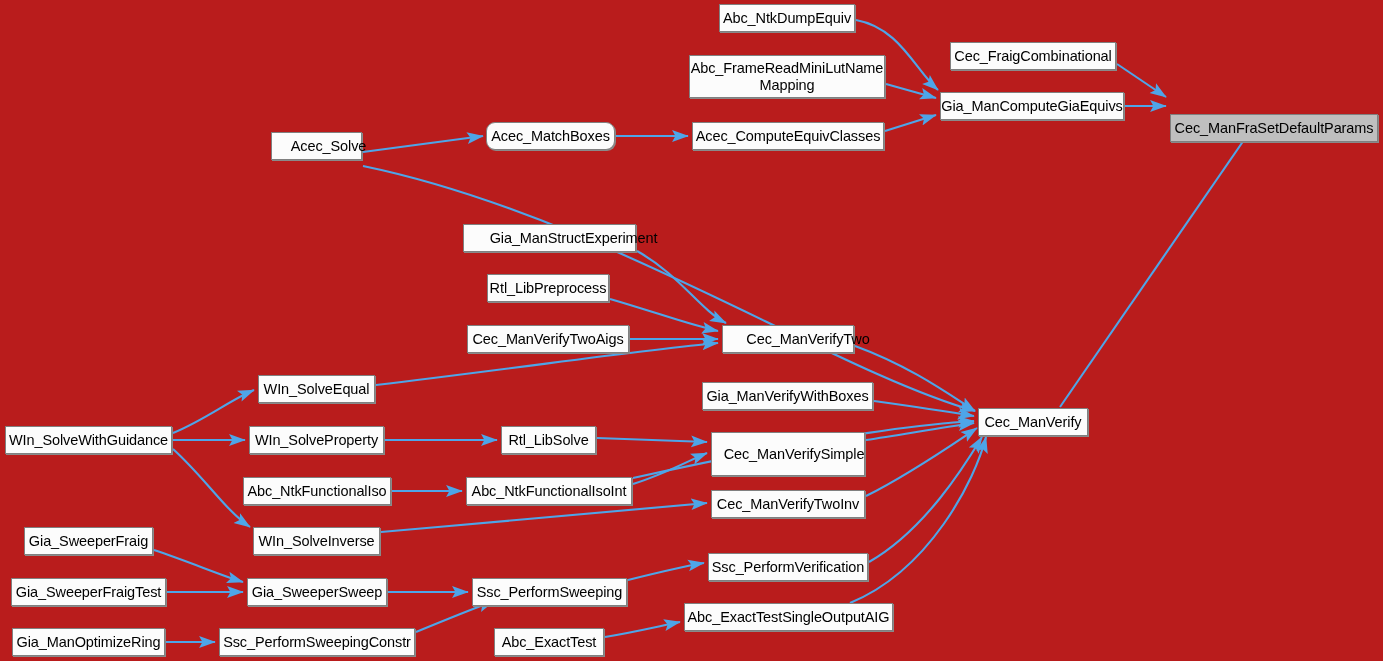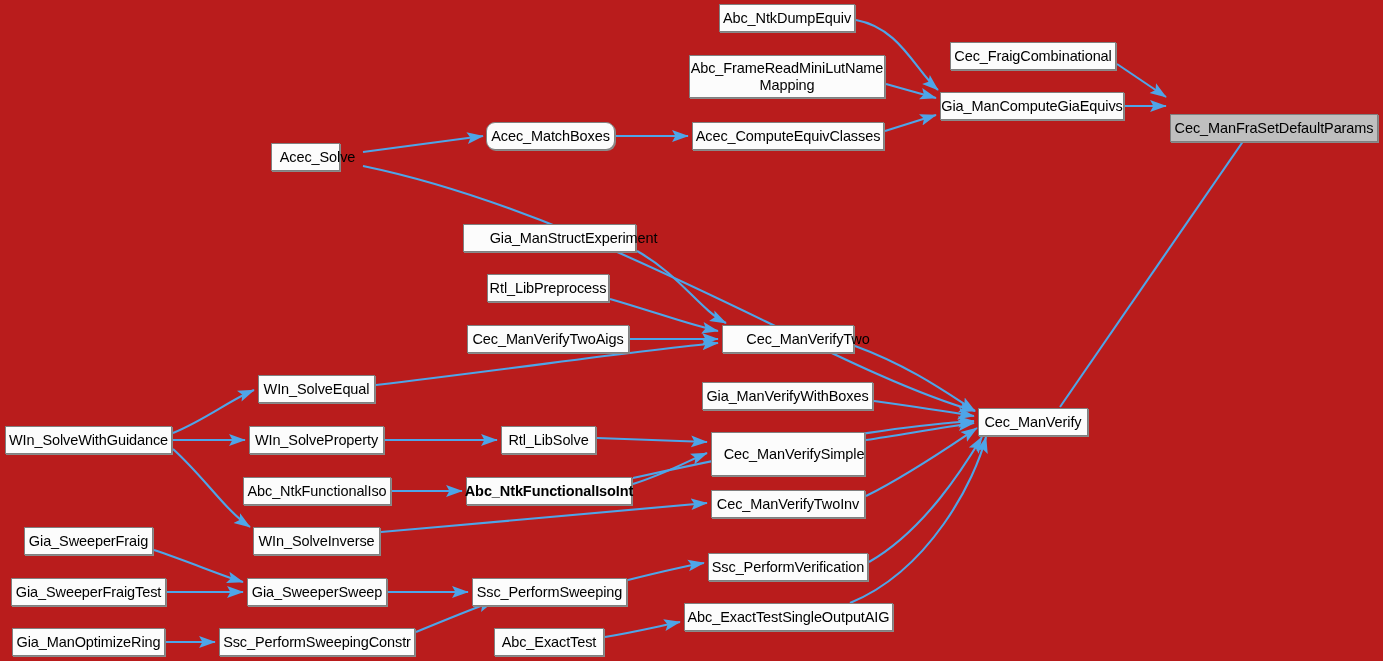--- a/index.html
+++ b/index.html
@@ -94,34 +94,34 @@
   </svg>
   <div id="nodes">
       <div class="node" style="left: 719px; top: 4px; width: 136px; height: 28px;">Abc_NtkDumpEquiv</div>
       <div class="node" style="left: 950px; top: 42px; width: 166px; height: 28px;">Cec_FraigCombinational</div>
       <div class="node highlight" style="left: 1170px; top: 92px; width: 208px; height: 28px; margin-top: 22px;">Cec_ManFraSetDefaultParams</div>
       <div class="node" style="left: 689px; top: 55px; width: 196px; height: 43px;">Abc_FrameReadMiniLutName
 Mapping</div>
       <div class="node" style="left: 940px; top: 92px; width: 184px; height: 28px;">Gia_ManComputeGiaEquivs</div>
       <div class="node" style="left: 486px; top: 122px; width: 129px; height: 28px; border-radius: 9px;">Acec_MatchBoxes</div>
       <div class="node" style="left: 692px; top: 122px; width: 192px; height: 28px;">Acec_ComputeEquivClasses</div>
-      <div class="node" style="left: 271px; top: 143px; width: 69px; height: 28px; padding-left: 24px;">Acec_Solve</div>
+      <div class="node" style="left: 271px; top: 132px; width: 91px; height: 28px; padding-left: 24px;">Acec_Solve</div>
       <div class="node" style="left: 463px; top: 224px; width: 173px; height: 28px; padding-left: 48px;">Gia_ManStructExperiment</div>
       <div class="node" style="left: 487px; top: 274px; width: 122px; height: 28px;">Rtl_LibPreprocess</div>
       <div class="node" style="left: 467px; top: 325px; width: 162px; height: 28px;">Cec_ManVerifyTwoAigs</div>
       <div class="node" style="left: 722px; top: 325px; width: 132px; height: 28px; padding-left: 40px;">Cec_ManVerifyTwo</div>
       <div class="node" style="left: 258px; top: 375px; width: 117px; height: 28px;">WIn_SolveEqual</div>
       <div class="node" style="left: 702px; top: 382px; width: 171px; height: 28px;">Gia_ManVerifyWithBoxes</div>
       <div class="node" style="left: 978px; top: 408px; width: 110px; height: 28px;">Cec_ManVerify</div>
       <div class="node" style="left: 5px; top: 426px; width: 167px; height: 28px;">WIn_SolveWithGuidance</div>
       <div class="node" style="left: 249px; top: 426px; width: 135px; height: 28px;">WIn_SolveProperty</div>
       <div class="node" style="left: 501px; top: 426px; width: 95px; height: 28px;">Rtl_LibSolve</div>
       <div class="node" style="left: 711px; top: 432px; width: 154px; height: 44px; padding-left: 12px;">Cec_ManVerifySimple</div>
       <div class="node" style="left: 243px; top: 477px; width: 148px; height: 28px;">Abc_NtkFunctionalIso</div>
-      <div class="node" style="left: 466px; top: 477px; width: 166px; height: 28px; font-weight: bold;">Abc_NtkFunctionalIsoInt</div>
+      <div class="node" style="left: 466px; top: 477px; width: 166px; height: 28px;">Abc_NtkFunctionalIsoInt</div>
       <div class="node" style="left: 711px; top: 490px; width: 154px; height: 28px;">Cec_ManVerifyTwoInv</div>
       <div class="node" style="left: 24px; top: 527px; width: 129px; height: 28px;">Gia_SweeperFraig</div>
       <div class="node" style="left: 253px; top: 527px; width: 127px; height: 28px;">WIn_SolveInverse</div>
       <div class="node" style="left: 708px; top: 553px; width: 160px; height: 28px;">Ssc_PerformVerification</div>
       <div class="node" style="left: 11px; top: 578px; width: 155px; height: 28px;">Gia_SweeperFraigTest</div>
       <div class="node" style="left: 247px; top: 578px; width: 140px; height: 28px;">Gia_SweeperSweep</div>
       <div class="node" style="left: 472px; top: 578px; width: 155px; height: 28px;">Ssc_PerformSweeping</div>
       <div class="node" style="left: 684px; top: 603px; width: 209px; height: 28px;">Abc_ExactTestSingleOutputAIG</div>
       <div class="node" style="left: 12px; top: 628px; width: 153px; height: 28px;">Gia_ManOptimizeRing</div>
       <div class="node" style="left: 219px; top: 628px; width: 196px; height: 28px;">Ssc_PerformSweepingConstr</div>

